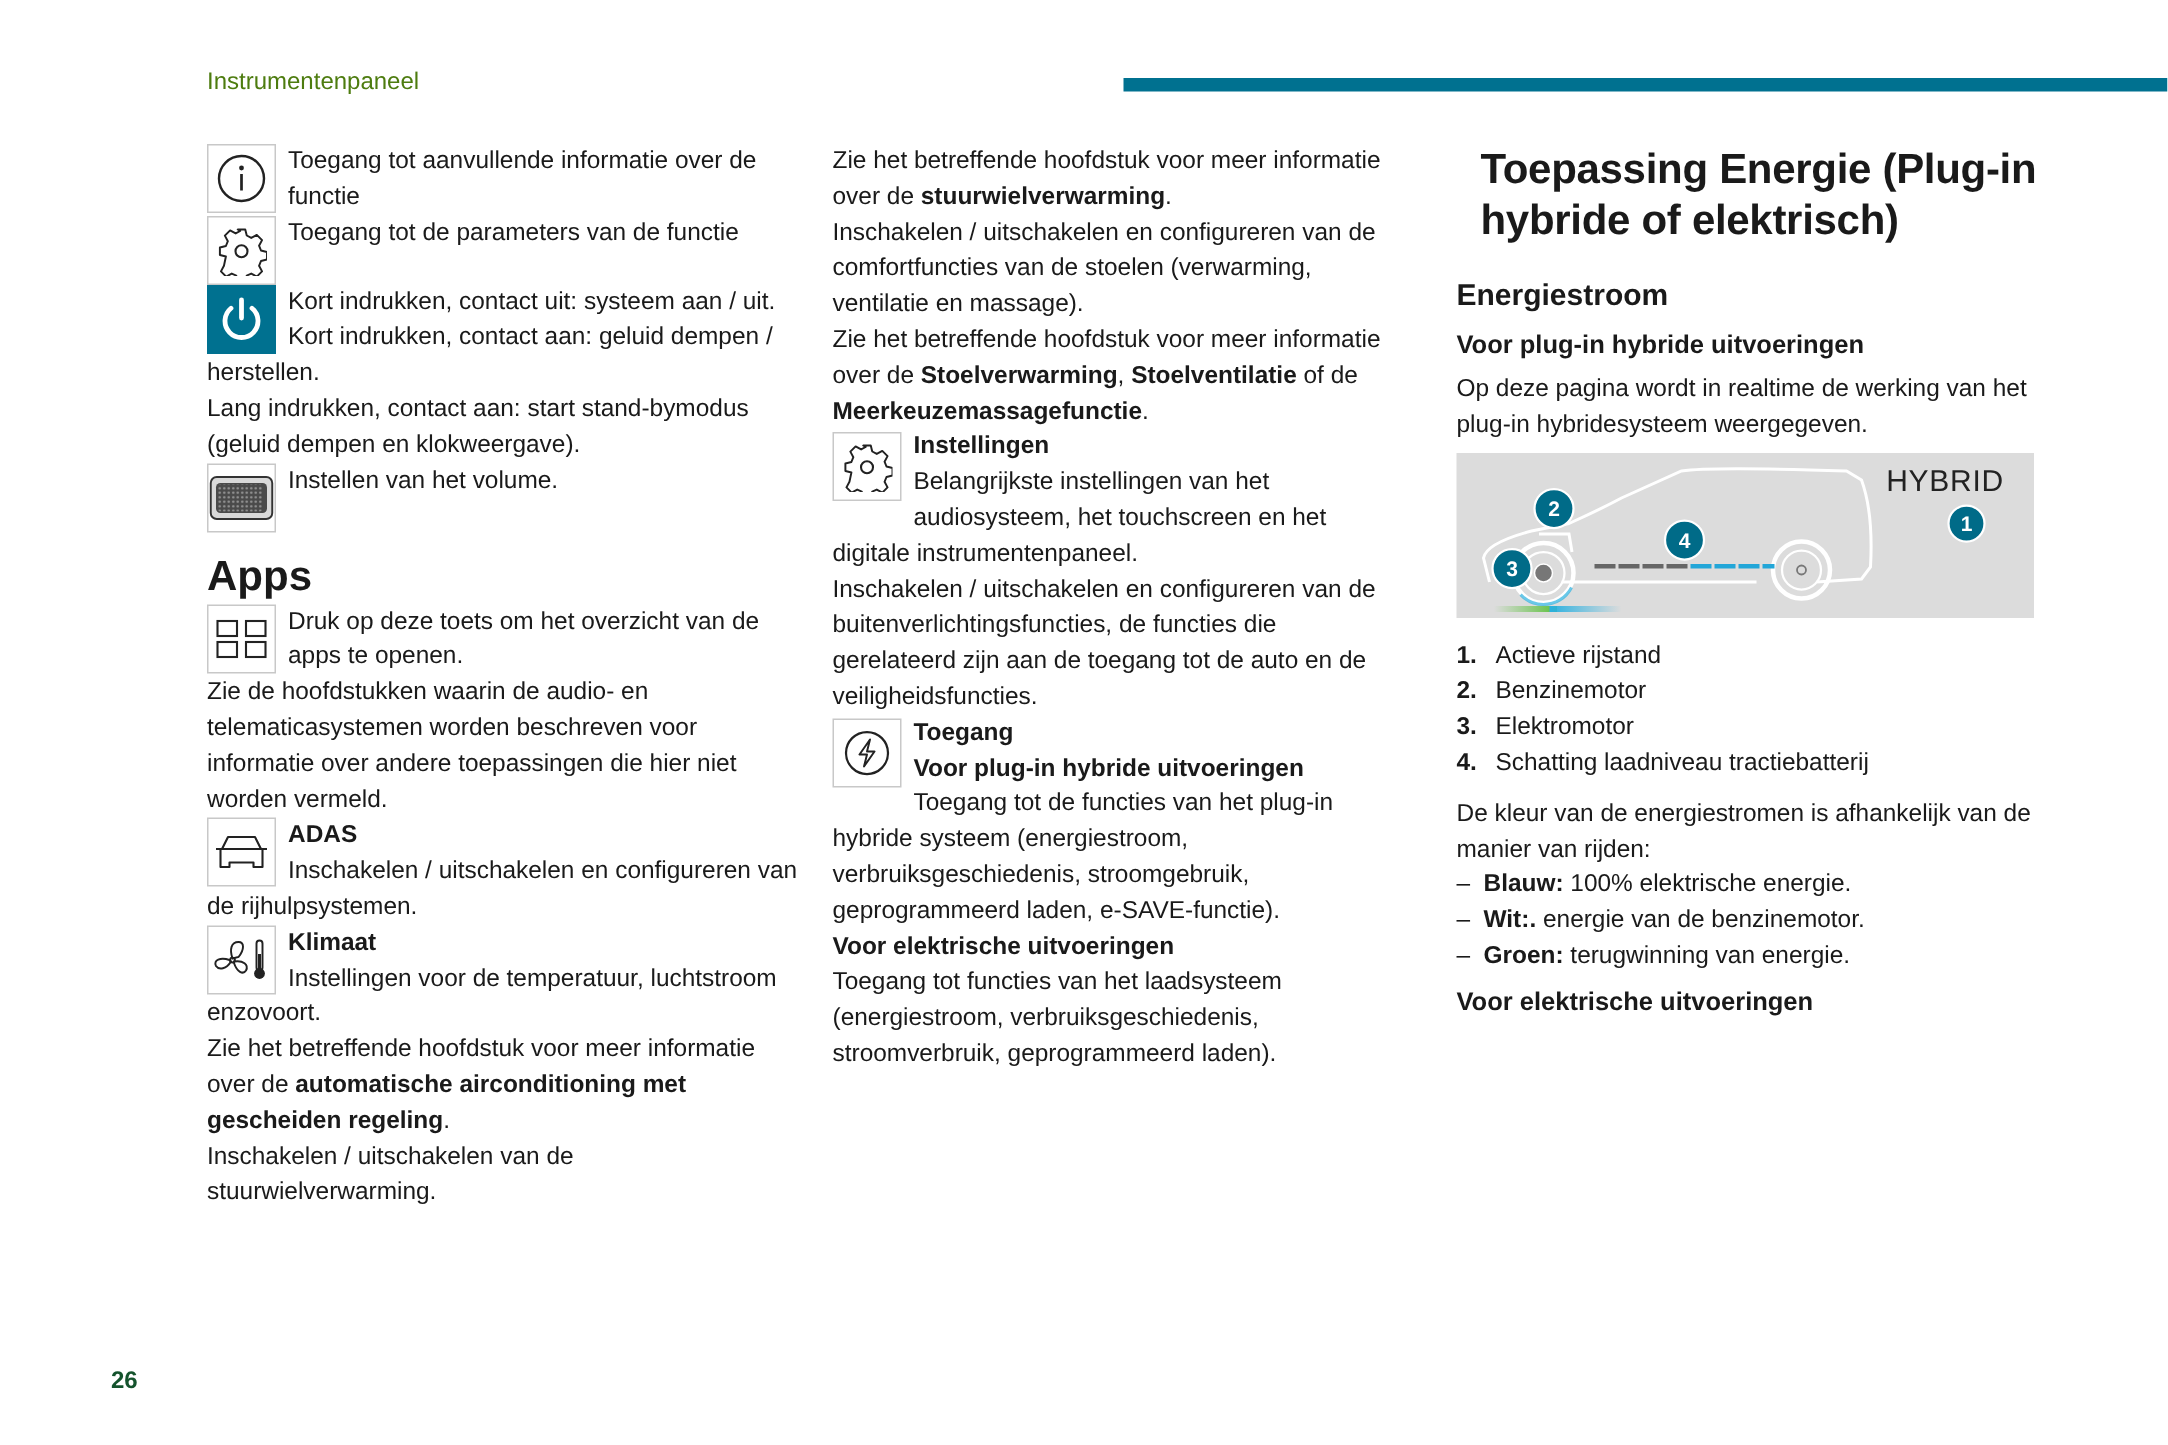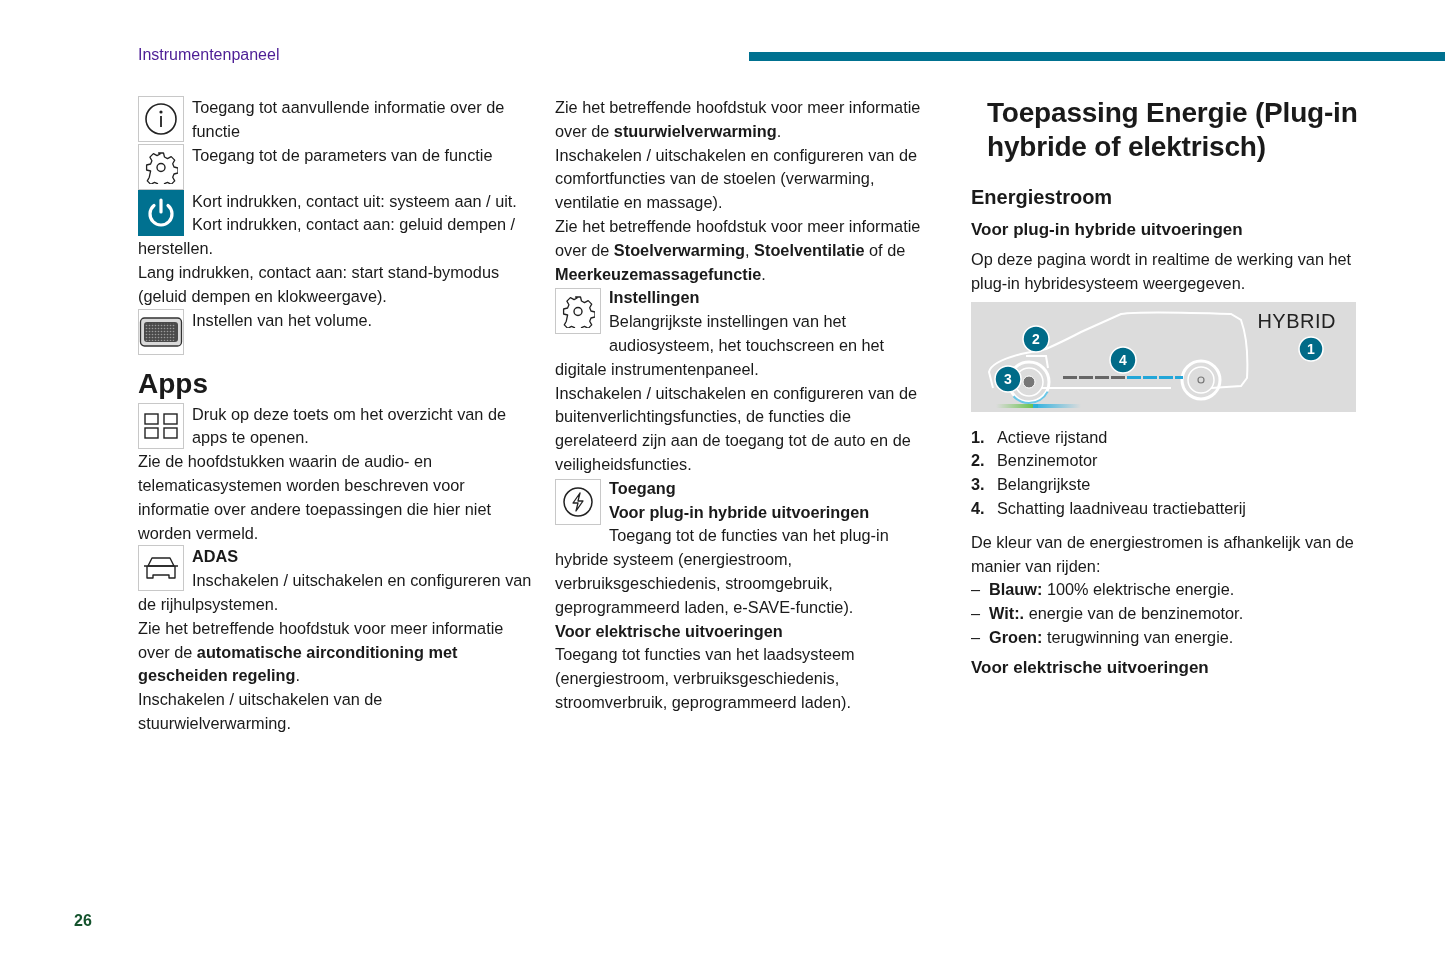--- a/index.html
+++ b/index.html
@@ -1,18 +1,18 @@
 <!DOCTYPE html>
 <html><head>
 <meta charset="utf-8">
 <style>
   html, body { margin:0; padding:0; background:#ffffff; }
   body { width:1445px; height:963px; position:relative; overflow:hidden;
          font-family:"Liberation Sans", sans-serif; color:#1a1a1a; }
-  .hdr { position:absolute; left:138px; top:46px; font-size:16px; color:#4c1d95; }
+  .hdr { position:absolute; left:138px; top:46px; font-size:16px; color:#4d7c0f; }
   .hbar { position:absolute; left:749px; top:52px; width:696px; height:9px; background:#007190; }
   .pnum { position:absolute; left:74px; top:912px; font-size:16px; font-weight:bold; color:#14532d; }
   .col { position:absolute; top:96px; font-size:16.3px; line-height:23.8px; }
   .c1 { left:138px; width:395px; }
   .c2 { left:555px; width:380px; }
   .c3 { left:971px; width:395px; }
   .row { position:relative; }
   .ib { float:left; width:46px; height:46px; border:1px solid #c8c8c8; box-sizing:border-box;
         margin-right:8px; display:flex; align-items:center; justify-content:center; background:#fff; }
   .ib.blue { background:#007190; border-color:#007190; }
@@ -105,20 +105,37 @@
   <div class="row">
     <span class="ib">
       <svg width="36" height="28" viewBox="0 0 36 28">
           <path d="M9 4h18l4 8H5z" fill="none" stroke="#222" stroke-width="1.4" stroke-linejoin="round"></path>
           <line x1="1" y1="12" x2="35" y2="12" stroke="#222" stroke-width="1.4"></line>
           <path d="M4 12v12h6v-3h16v3h6V12" fill="none" stroke="#222" stroke-width="1.4" stroke-linejoin="round"></path>
         </svg>
     </span>
     <p class="b">ADAS</p>
     <p>Inschakelen / uitschakelen en configureren van de rijhulpsystemen.</p>
+  </div>
+  <div class="row">
+    <span class="ib">
+      <svg width="40" height="32" viewBox="0 0 40 32">
+          <g fill="none" stroke="#222" stroke-width="1.3">
+            <path d="M14 15c-2-6-1-11 4-11 4 0 4 5 0 10z"></path>
+            <path d="M15 17c6-1 10 2 8 6-2 3-6 1-8-5z"></path>
+            <path d="M13 17c-3 5-8 6-10 3-2-4 3-6 9-4z"></path>
+            <circle cx="14" cy="16" r="1.6"></circle>
+          </g>
+          <rect x="30" y="3" width="4" height="20" rx="2" fill="none" stroke="#222" stroke-width="1.3"></rect>
+          <circle cx="32" cy="25" r="3.6" fill="#222"></circle>
+          <rect x="31" y="12" width="2" height="12" fill="#222"></rect>
+        </svg>
+    </span>
+    <p class="b">Klimaat</p>
+    <p>Instellingen voor de temperatuur, luchtstroom enzovoort.</p>
   </div>
   <p><span>Zie het betreffende hoofdstuk voor meer informatie over de </span><span class="b">automatische airconditioning met gescheiden regeling</span><span>.</span></p>
   <p>Inschakelen / uitschakelen van de stuurwielverwarming.</p>
 </div>
 
 <div class="col c2">
   <p><span>Zie het betreffende hoofdstuk voor meer informatie over de </span><span class="b">stuurwielverwarming</span><span>.</span></p>
   <p>Inschakelen / uitschakelen en configureren van de comfortfuncties van de stoelen (verwarming, ventilatie en massage).</p>
   <p><span>Zie het betreffende hoofdstuk voor meer informatie over de </span><span class="b">Stoelverwarming</span><span>, </span><span class="b">Stoelventilatie</span><span> of de </span><span class="b">Meerkeuzemassagefunctie</span><span>.</span></p>
 
@@ -206,21 +223,21 @@
     <li>
         <span class="n">1.</span>
         <span>Actieve rijstand</span>
       </li>
     <li>
         <span class="n">2.</span>
         <span>Benzinemotor</span>
       </li>
     <li>
         <span class="n">3.</span>
-        <span>Belangrijkste</span>
+        <span>Elektromotor</span>
       </li>
     <li>
         <span class="n">4.</span>
         <span>Schatting laadniveau tractiebatterij</span>
       </li>
   </ul>
 
   <p>De kleur van de energiestromen is afhankelijk van de manier van rijden:</p>
   <ul class="dl">
     <li>

